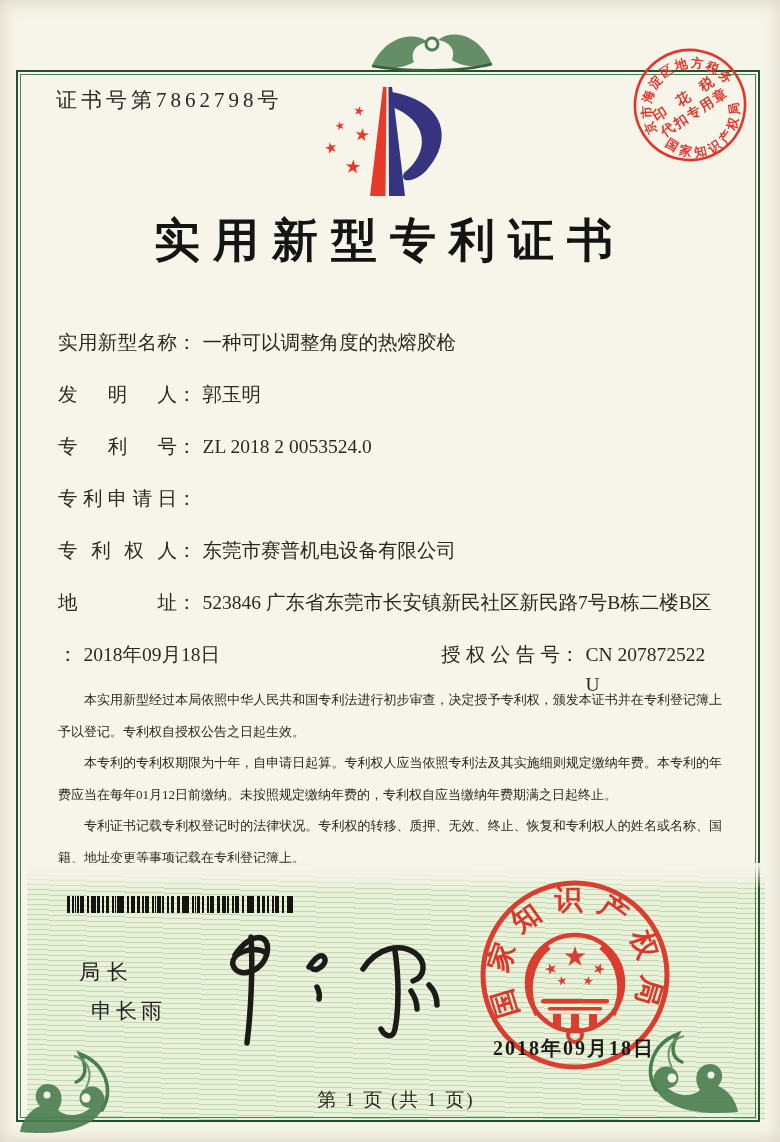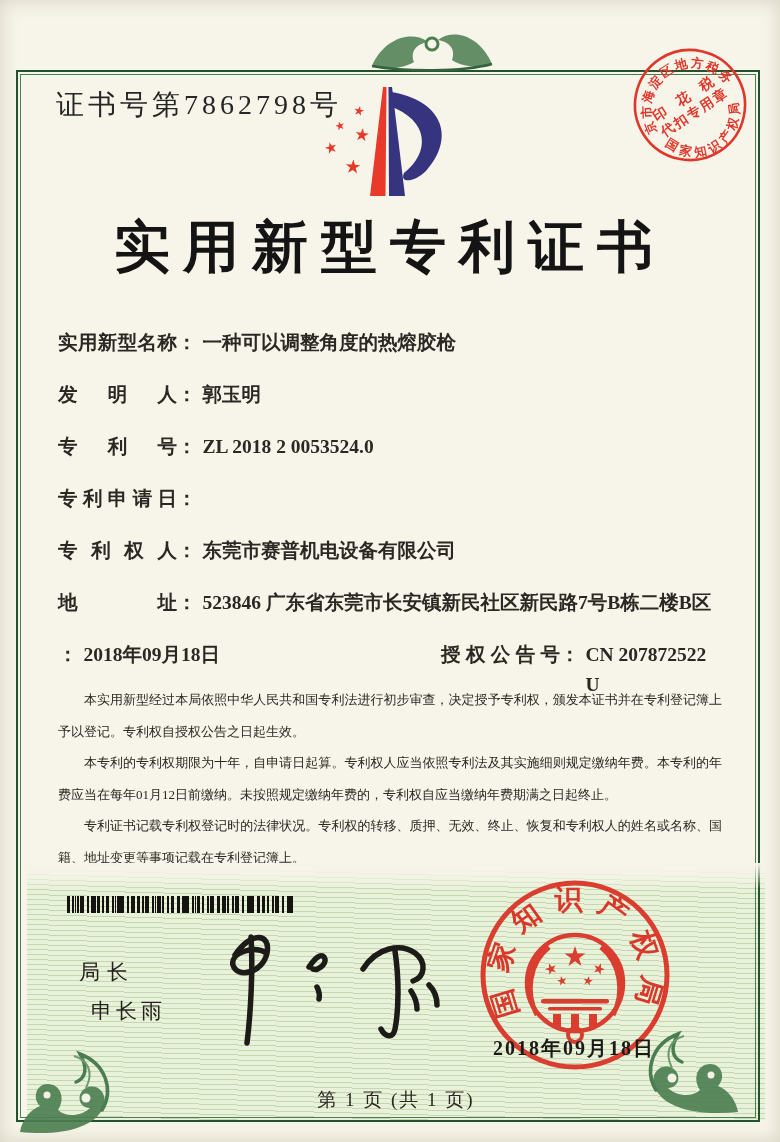--- a/index.html
+++ b/index.html
@@ -21,28 +21,28 @@
   .green-zone {
     position:absolute; left:19px; top:863px; width:738px; height:257px;
     background-color:#e9f1da;
     background-image:repeating-linear-gradient(1.5deg, rgba(130,175,105,.38) 0 1px, rgba(255,255,255,0) 1px 5px);
     margin-left:8px;
   }
   .green-zone::before {
     content:""; position:absolute; left:0; top:0; right:0; height:26px;
     background:linear-gradient(#f7f4e9, rgba(247,244,233,0));
   }
-  .cert-no { position:absolute; left:56px; top:86px; font-size:28px; letter-spacing:4px; color:#262626;text-align:right; }
+  .cert-no { position:absolute; left:56px; top:86px; font-size:21px; letter-spacing:4px; color:#262626;text-align:right; }
   .logo { position:absolute; left:287px; top:78px; }
   .title {
     position:absolute; left:0; top:210px; width:100%; text-align:center;
-    font-size:56px; font-weight:700; letter-spacing:13px; color:#141414;
+    font-size:46px; font-weight:700; letter-spacing:13px; color:#141414;
   }
   .fields { position:absolute; left:58px; top:328px; width:664px; }
-  .frow { position:relative; display:flex; font-size:19.5px; line-height:30px; margin-bottom:22px; color:#2b2823;font-weight:bold; }
+  .frow { position:relative; display:flex; font-size:19.5px; line-height:30px; margin-bottom:22px; color:#2b2823; }
   .flabel { display:inline-block; width:119px; text-align:justify; text-align-last:justify; flex:none; }
   .fcolon { flex:none; margin-right:6px; }
   .fvalue { flex:1 1 auto; }
   .grant-right { position:absolute; left:383px; top:0; display:flex; }
   .paras { position:absolute; left:58px; top:684px; width:664px; font-size:13px; line-height:31.5px; text-align:justify; color:#2b2823; }
   .paras p { text-indent:2em; }
   .barcode {
     position:absolute; left:40px; top:33px; width:226px; height:17px;
     background-image:
       repeating-linear-gradient(90deg,#15130f 0 2px,rgba(0,0,0,0) 2px 5px),

